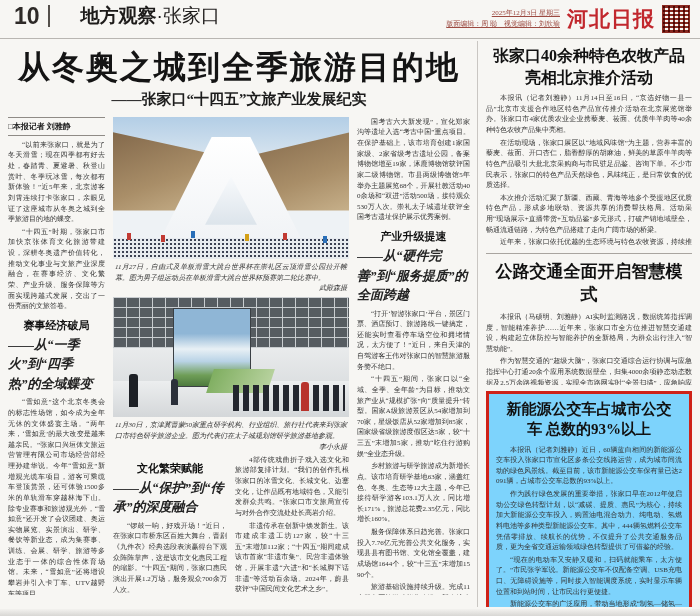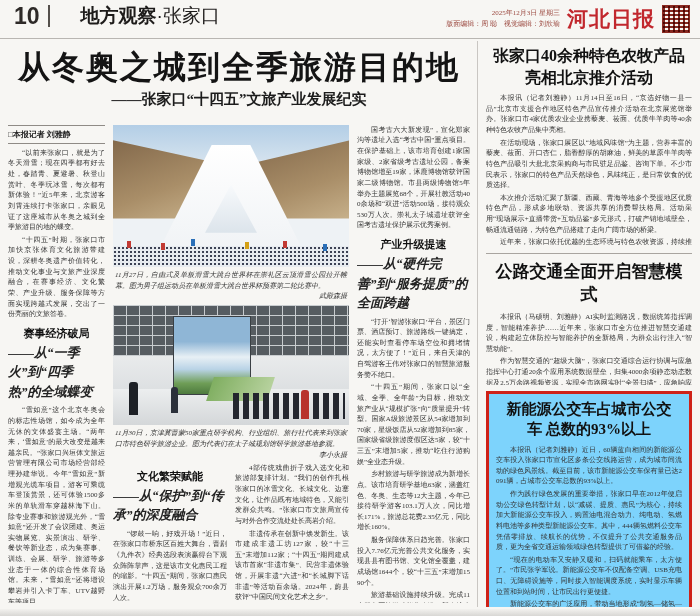--- a/index.html
+++ b/index.html
@@ -7,33 +7,33 @@
   .sheet{position:relative;width:700px;height:616px;}
   
   .hdr{display:flex;justify-content:space-between;align-items:flex-start;
     padding:5px 10px 3px 14px;border-bottom:1px solid #b9b6b2;height:30px;}
   .hdr-left{display:flex;align-items:flex-start;gap:8px;}
   .pagenum{font-size:23px;font-weight:bold;color:#2e2a28;font-family:"Liberation Sans",sans-serif;line-height:1;}
   .vline{width:2px;height:22px;background:#55504c;}
   .secname{font-family:"Liberation Sans",sans-serif;font-size:19px;line-height:1.2;color:#1d1b1a;}
   .secname .b{font-weight:900;margin-left:23px;}
   .hdr-right{display:flex;align-items:center;gap:7px;}
-  .meta{text-align:right;font-size:7px;line-height:1.6;color:#9c4a41;}
+  .meta{text-align:right;font-size:7px;line-height:1.6;color:#9c4a41;text-decoration:underline;}
   .masthead{color:#c1272d;font-size:21px;font-weight:900;letter-spacing:1px;line-height:1;}
   .qr{width:26px;height:26px;border:1px solid #8b2a22;background-color:#f7f6f3;
     background-image:repeating-linear-gradient(0deg,#8b2a22 0 2px,transparent 2px 4px),
                      repeating-linear-gradient(90deg,#8b2a22 0 2px,transparent 2px 5px);
     background-blend-mode:multiply;}
   
   .content{display:flex;padding:2px 8px 0 8px;height:570px;overflow:hidden;}
   .main{width:462px;}
   .right{width:214px;border-left:1px solid #c9c6c2;margin-left:7px;padding-left:8px;height:566px;overflow:hidden;}
   .headline{font-family:"Liberation Sans","DejaVu Sans",sans-serif;text-align:center;
     font-size:32px;font-weight:900;letter-spacing:2px;color:#141414;margin:8px 0 4px;line-height:1.15;}
-  .subtitle{text-align:center;font-size:15px;font-weight:bold;margin-bottom:16px;color:#1c1c1c;}
+  .subtitle{text-align:center;font-size:15px;font-weight:bold;margin-bottom:8px;color:#1c1c1c;}
   .cols{display:flex;gap:8px;height:478px;overflow:hidden;}
   .col1{width:97px;overflow:hidden;}
   .mid{width:236px;overflow:hidden;}
   .col4{width:113px;overflow:hidden;}
   p.para{font-size:7px;line-height:1.52;text-align:justify;text-indent:2em;margin:0 0 2px;
     word-break:break-all;color:#333;}
   .byline{font-size:8px;font-weight:bold;border-top:1px solid #8f8b86;border-bottom:1px solid #8f8b86;
     padding:3px 0;margin-bottom:4px;color:#222;}
   .sec-head{text-align:center;font-weight:900;font-size:11px;margin:6px 0 2px;color:#111;}
   .sec-sub{font-size:13px;font-weight:bold;font-style:italic;margin:0 0 4px;line-height:1.5;

